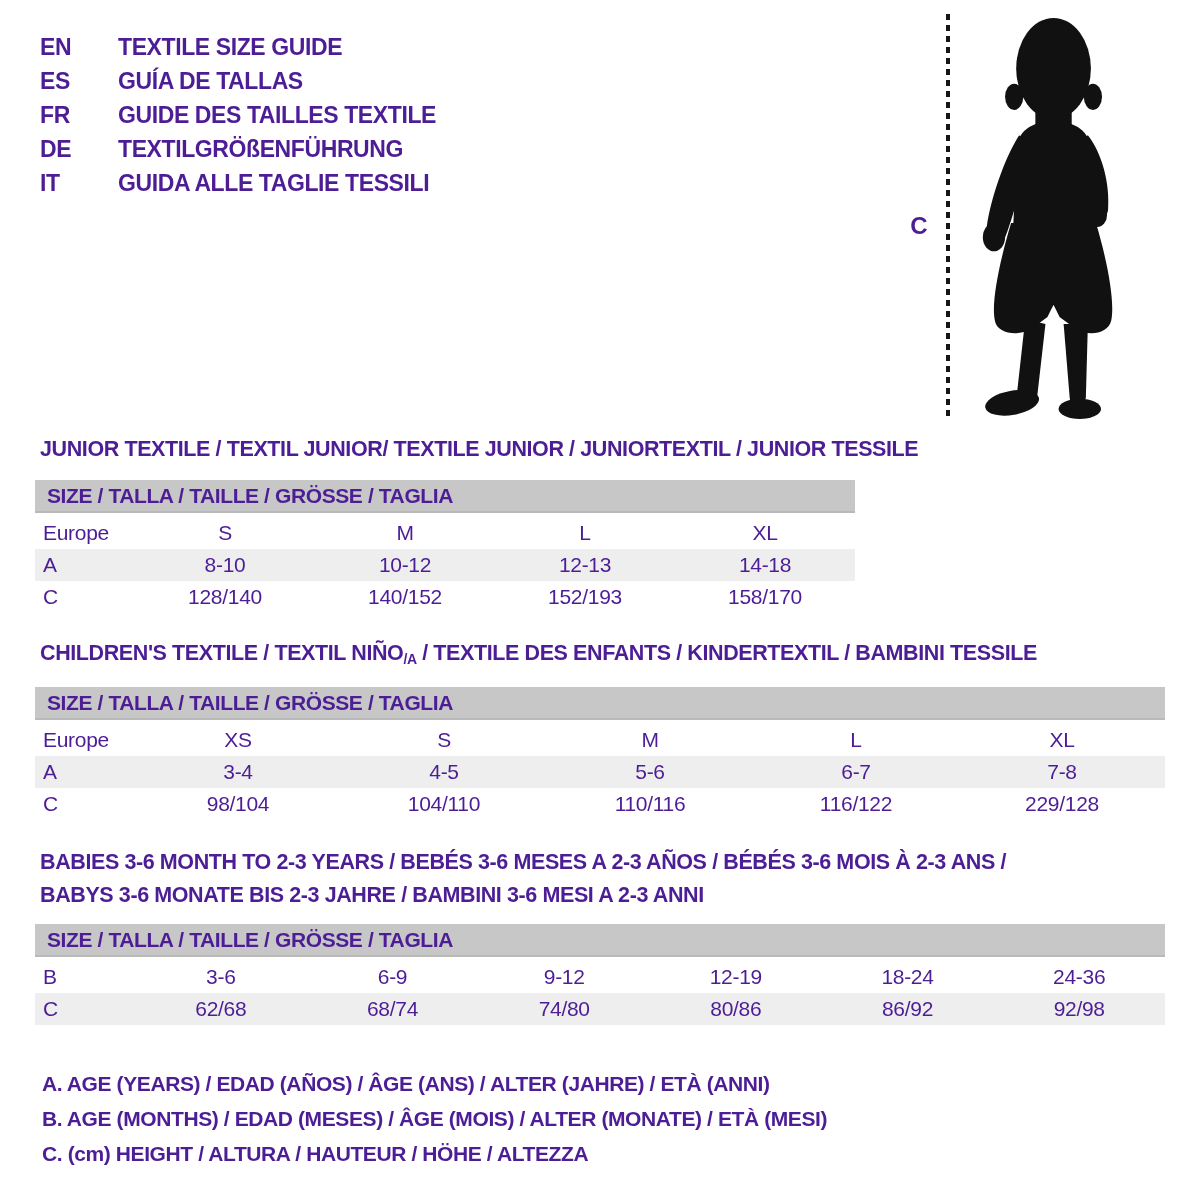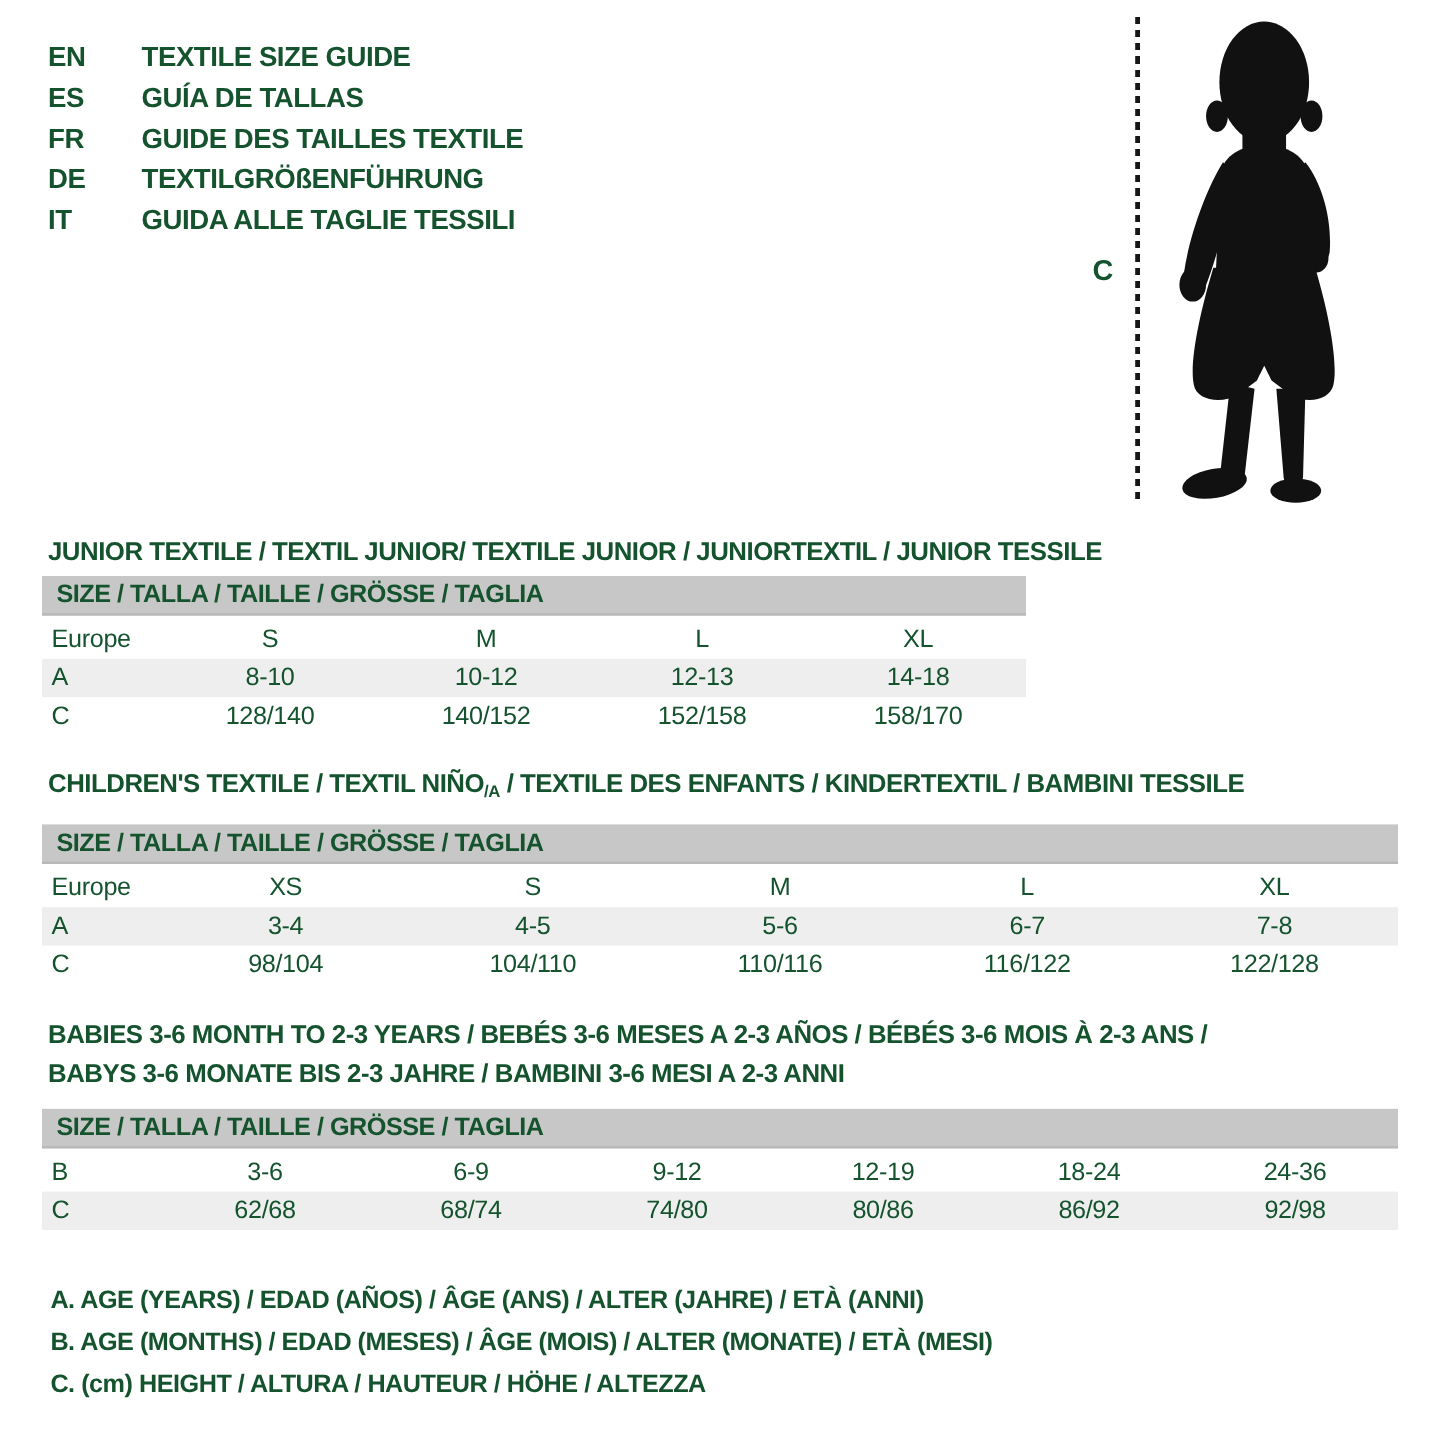--- a/index.html
+++ b/index.html
@@ -1,18 +1,18 @@
 <!DOCTYPE html>
 <html><head>
 <meta charset="utf-8">
 <style>
   html,body { margin:0; padding:0; background:#ffffff; }
   .page {
     position:relative; width:1200px; height:1200px; background:#ffffff;
-    font-family:"Liberation Sans", sans-serif; color:#14532d; overflow:hidden;
+    font-family:"Liberation Sans", sans-serif; color:#4c1d95; overflow:hidden;
   }
   
   .lang-block { position:absolute; left:40px; top:30px; }
   .lang-row { display:flex; height:34px; align-items:center; }
   .lang-code, .lang-title {
     font-weight:bold; font-size:23px; letter-spacing:-0.4px; white-space:nowrap;
   }
   .lang-code { width:78px; }
   
   .measure-line {
@@ -23,21 +23,21 @@
     position:absolute; left:904px; top:212px; width:30px; text-align:center;
     font-size:24px; font-weight:bold;
   }
   .toddler { position:absolute; left:965px; top:16px; }
   
   .sec-title {
     position:absolute; left:40px; font-size:21.5px; font-weight:bold;
     letter-spacing:-0.4px; white-space:nowrap;
   }
   .sec-title .sub { font-size:14px; vertical-align:-4px; font-weight:bold; }
-  .t1-title { top:448px; }
+  .t1-title { top:437px; }
   .t2-title { top:641px; }
   .t3-title { top:846px; line-height:33px; }
   .table { position:absolute; left:35px; }
   .t1 { top:480px; width:820px; }
   .t2 { top:687px; width:1130px; }
   .t3 { top:924px; width:1130px; }
   .size-bar {
     height:31px; line-height:31px; background:#c7c7c7; border-bottom:2px solid #b9b9b9;
     padding-left:12px; font-weight:bold; font-size:21px; letter-spacing:-0.4px;
     margin-bottom:4px;
@@ -117,21 +117,21 @@
       <span class="tlabel">A</span>
       <span class="tcell">8-10</span>
       <span class="tcell">10-12</span>
       <span class="tcell">12-13</span>
       <span class="tcell">14-18</span>
     </div>
     <div class="trow">
       <span class="tlabel">C</span>
       <span class="tcell">128/140</span>
       <span class="tcell">140/152</span>
-      <span class="tcell">152/158</span>
+      <span class="tcell">152/193</span>
       <span class="tcell">158/170</span>
     </div>
   </div>
 
   <div class="sec-title t2-title"><span>CHILDREN'S TEXTILE / TEXTIL NIÑO</span><span class="sub">/A</span><span> / TEXTILE DES ENFANTS / KINDERTEXTIL / BAMBINI TESSILE</span></div>
   <div class="table t2">
     <div class="size-bar">SIZE / TALLA / TAILLE / GRÖSSE / TAGLIA</div>
     <div class="trow">
       <span class="tlabel">Europe</span>
       <span class="tcell">XS</span>
@@ -147,21 +147,21 @@
       <span class="tcell">5-6</span>
       <span class="tcell">6-7</span>
       <span class="tcell">7-8</span>
     </div>
     <div class="trow">
       <span class="tlabel">C</span>
       <span class="tcell">98/104</span>
       <span class="tcell">104/110</span>
       <span class="tcell">110/116</span>
       <span class="tcell">116/122</span>
-      <span class="tcell">122/128</span>
+      <span class="tcell">229/128</span>
     </div>
   </div>
 
   <div class="sec-title t3-title">
     <div>BABIES 3-6 MONTH TO 2-3 YEARS / BEBÉS 3-6 MESES A 2-3 AÑOS / BÉBÉS 3-6 MOIS À 2-3 ANS /</div>
     <div>BABYS 3-6 MONATE BIS 2-3 JAHRE / BAMBINI 3-6 MESI A 2-3 ANNI</div>
   </div>
   <div class="table t3">
     <div class="size-bar">SIZE / TALLA / TAILLE / GRÖSSE / TAGLIA</div>
     <div class="trow">

